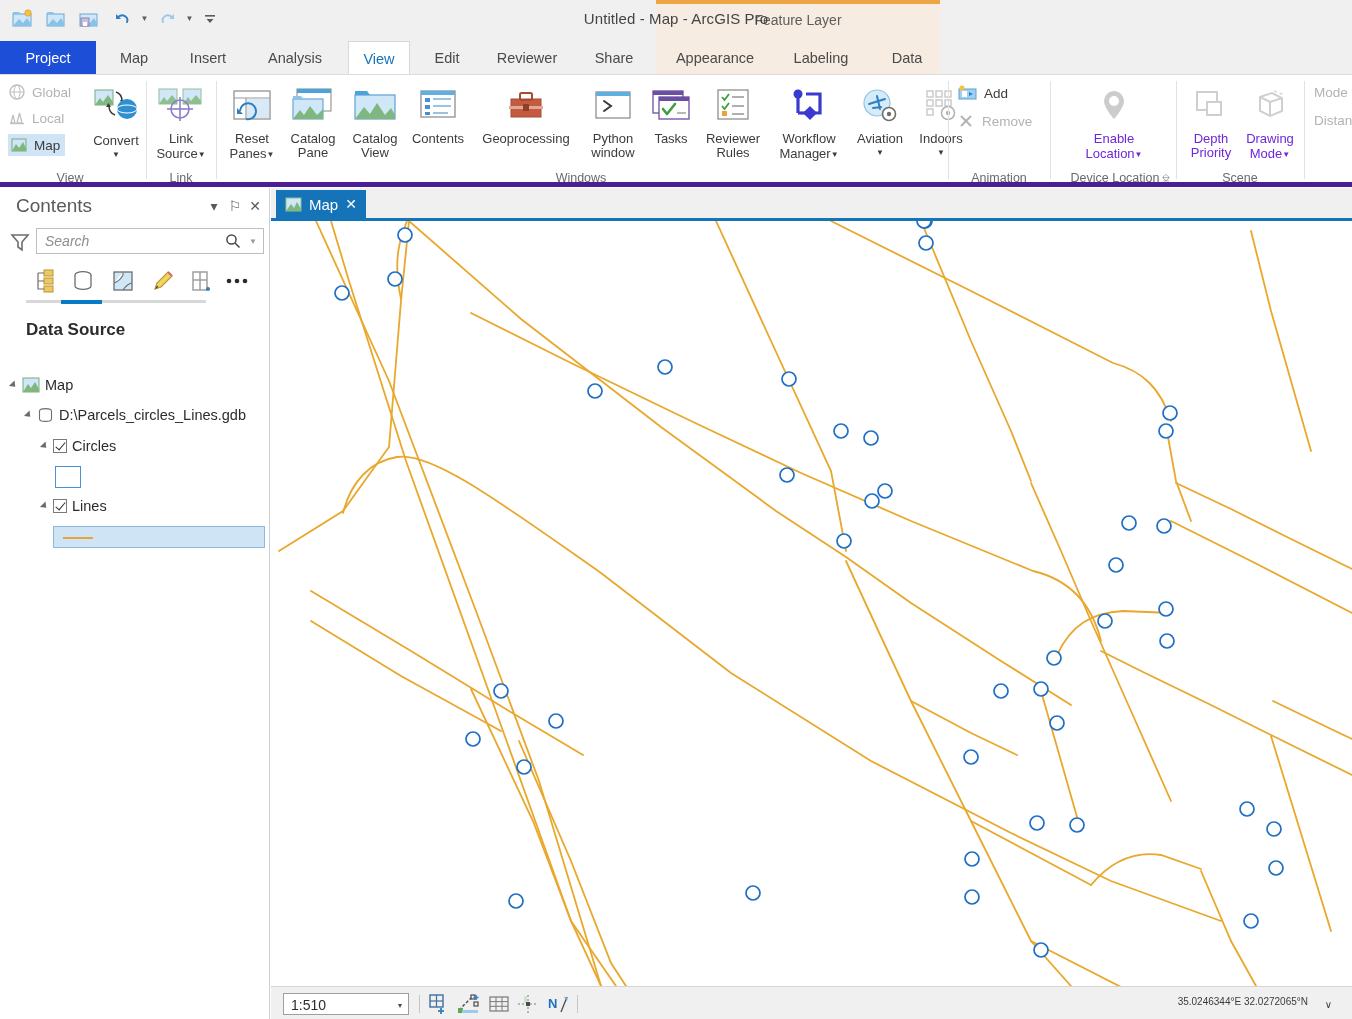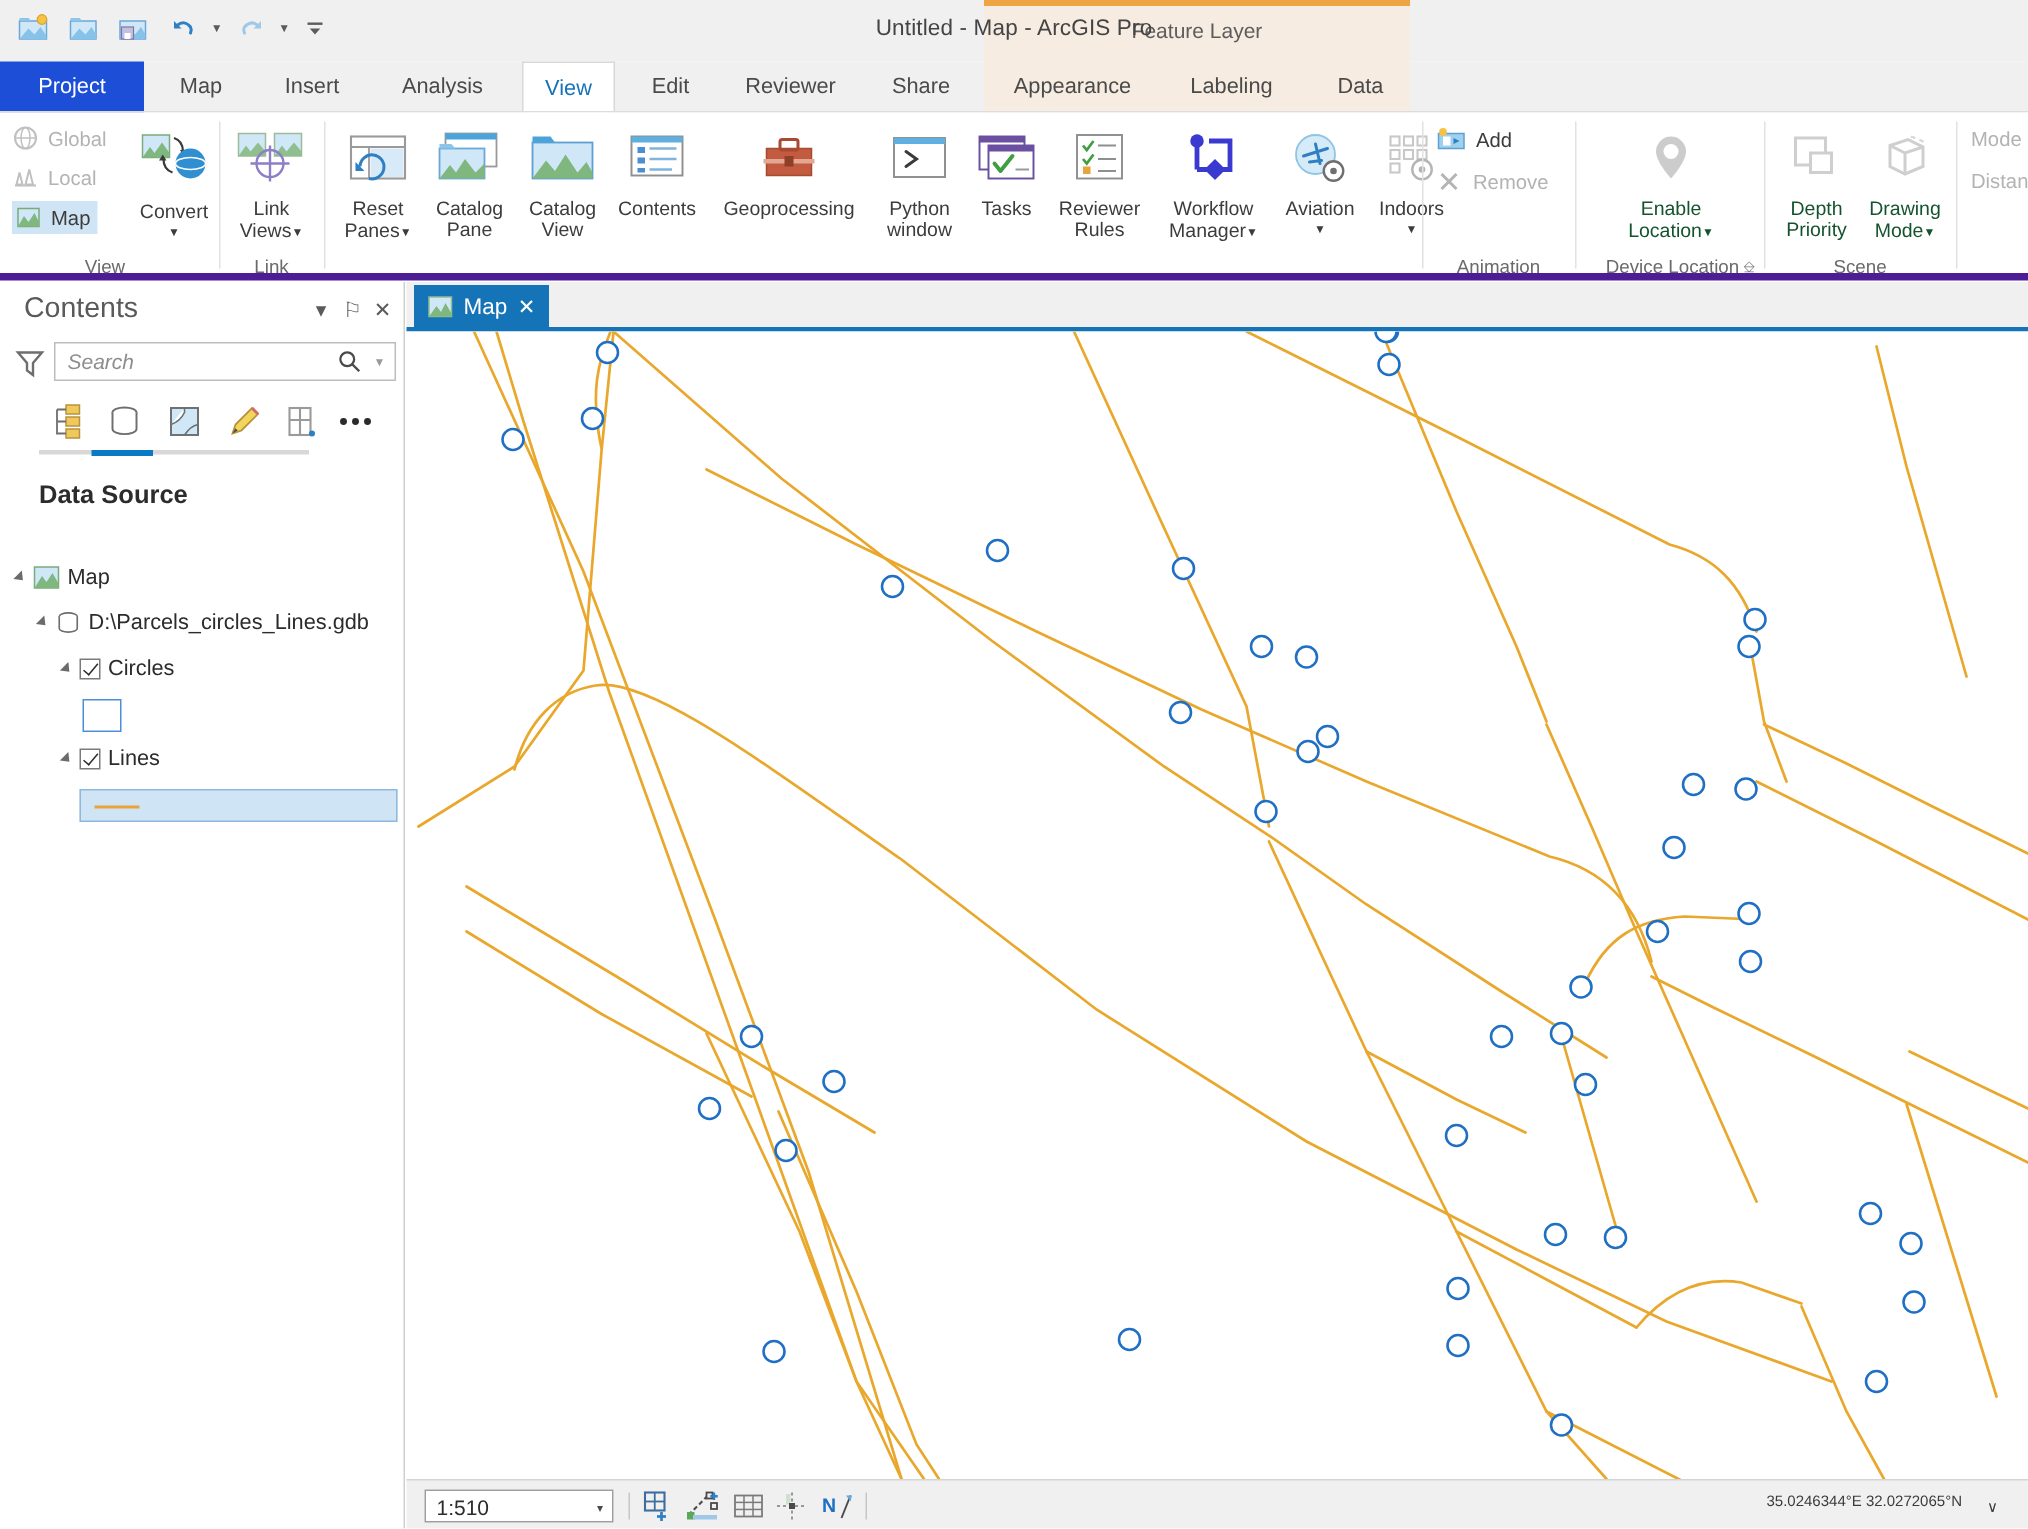--- a/index.html
+++ b/index.html
@@ -78,21 +78,21 @@
     font-size: 12.5px; color: #6a6a6a;
   }
   .rgroup-sep {
     position: absolute; top: 6px; width: 1px; height: 98px; background: #e2e2e2;
   }
   .rbtn {
     position: absolute; display: flex; flex-direction: column; align-items: center;
     font-size: 13px; color: #3c3c3c; text-align: center; line-height: 14px;
   }
   .rbtn .lbl { margin-top: 3px; }
-  .rbtn.dim { color: #14532d; }
+  .rbtn.dim { color: #6d28d9; }
   .dd-caret { font-size: 8px; vertical-align: middle; }
 
   .smallitem {
     position: absolute; display: flex; align-items: center; gap: 6px;
     font-size: 13.5px; color: #3c3c3c;
   }
   .smallitem.dim { color: #b3b3b3; }
   .smallitem.sel { background: #cfe4f5; }
 
   
@@ -322,21 +322,21 @@
           <rect x="2" y="2" width="18" height="15" fill="#cfe7f7" stroke="#9bbb9b" stroke-width="1"></rect>
           <path d="M2 17 L7 10 L10 14 L15 8 L20 14 L20 17 Z" fill="#8fbf8f"></path>
           <rect x="26" y="2" width="18" height="15" fill="#cfe7f7" stroke="#9bbb9b" stroke-width="1"></rect>
           <path d="M26 17 L31 10 L34 14 L39 8 L44 14 L44 17 Z" fill="#8fbf8f"></path>
           <circle cx="23" cy="22" r="9" fill="none" stroke="#8d7fc7" stroke-width="1.6"></circle>
           <line x1="10" y1="22" x2="36" y2="22" stroke="#8d7fc7" stroke-width="1.6"></line>
           <line x1="23" y1="10" x2="23" y2="34" stroke="#8d7fc7" stroke-width="1.6"></line>
         </svg>
         <span class="lbl">Link</span>
         <span style="line-height:15px">
-          <span>Views</span><span class="dd-caret">▼</span>
+          <span>Source</span><span class="dd-caret">▼</span>
         </span>
       </div>
       <div class="rgroup-title">Link</div>
     </div>
     <div class="rgroup-sep" style="left:216px"></div>
 
     <div class="rgroup" style="left:218px;width:726px">
       <div class="rbtn" style="left:4px;top:12px;width:60px">
         <svg width="48" height="42" viewBox="0 0 48 42">
           <rect x="6" y="4" width="36" height="28" fill="#ffffff" stroke="#9a9a9a" stroke-width="1.4"></rect>
@@ -469,20 +469,21 @@
           <rect x="17" y="13" width="6" height="6" fill="none" stroke="#c8c8c8" stroke-width="1.4"></rect>
           <rect x="26" y="13" width="6" height="6" fill="none" stroke="#c8c8c8" stroke-width="1.4"></rect>
           <rect x="8" y="22" width="6" height="6" fill="none" stroke="#c8c8c8" stroke-width="1.4"></rect>
           <circle cx="29" cy="26" r="6.5" fill="#ffffff" stroke="#b4b4b4" stroke-width="1.6"></circle>
           <circle cx="29" cy="26" r="2.2" fill="#b4b4b4"></circle>
         </svg>
         <span class="lbl">Indoors</span>
         <span class="dd-caret">▼</span>
       </div>
 
+      <div class="rgroup-title">Windows</div>
     </div>
     <div class="rgroup-sep" style="left:948px"></div>
 
     <div class="rgroup" style="left:950px;width:98px">
       <div class="smallitem" style="left:8px;top:10px">
         <svg width="20" height="16" viewBox="0 0 20 16">
           <rect x="1" y="4" width="17" height="10" fill="#9fd0ee" stroke="#5ea0d4" stroke-width="1"></rect>
           <rect x="4" y="6" width="5" height="6" fill="#ffffff"></rect>
           <path d="M11 7 L15 9 L11 11 Z" fill="#2e7fc4"></path>
           <circle cx="4" cy="3" r="2.6" fill="#f5c244"></circle>

